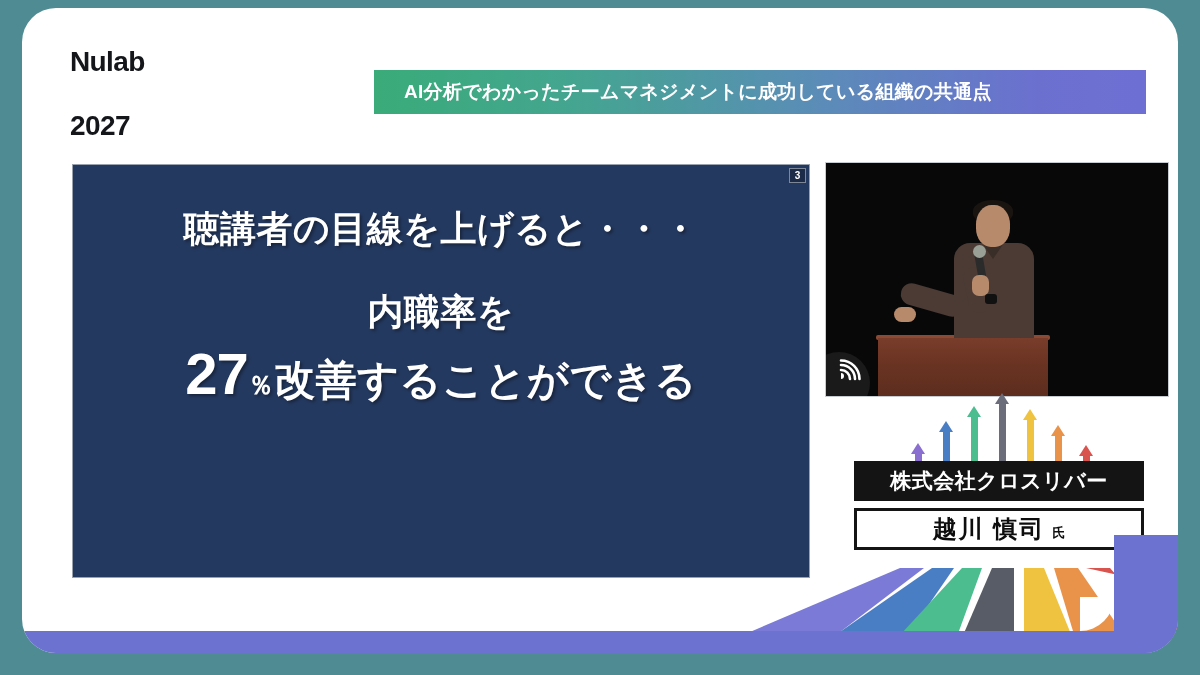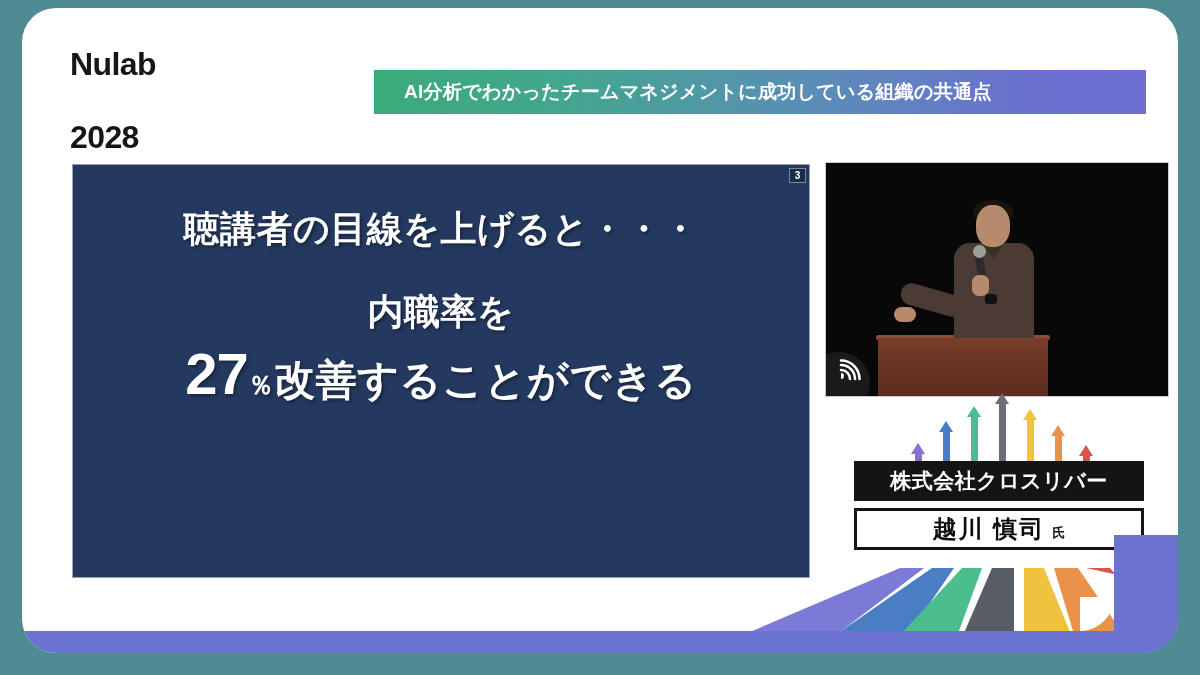--- a/index.html
+++ b/index.html
@@ -21,21 +21,21 @@
     background: #ffffff;
     border-radius: 34px;
     overflow: hidden;
   }
   
   #logo {
     position: absolute;
     left: 48px; top: 38px;
     color: #14161a;
     font-weight: bold;
-    font-size: 32px;
+    font-size: 28px;
     line-height: 1.14;
     letter-spacing: -0.6px;
     white-space: pre;
   }
   #logo .l2 { position: relative; display: inline-block; }
   .odot {
     display: inline-block;
     width: 19px; height: 19px;
     border-radius: 50%;
     border: 4.5px solid transparent;
@@ -314,21 +314,21 @@
     border-bottom-right-radius: 34px;
   }
 </style>
 </head>
 <body>
 
 <div id="stage">
 
   <div id="card">
 
-    <div id="logo"><span>Nulab</span><br><br><span>2028</span></div>
+    <div id="logo"><span>Nulab</span><br><br><span>2027</span></div>
 
     <div id="banner">
       <span id="banner-text">AI分析でわかったチームマネジメントに成功している組織の共通点</span>
     </div>
 
     <div id="slide">
       <div id="slide-number">3</div>
       <div id="slide-body">
         <div class="sline2">聴講者の目線を上げると・・・</div>
         <div id="slide-gap"></div>

